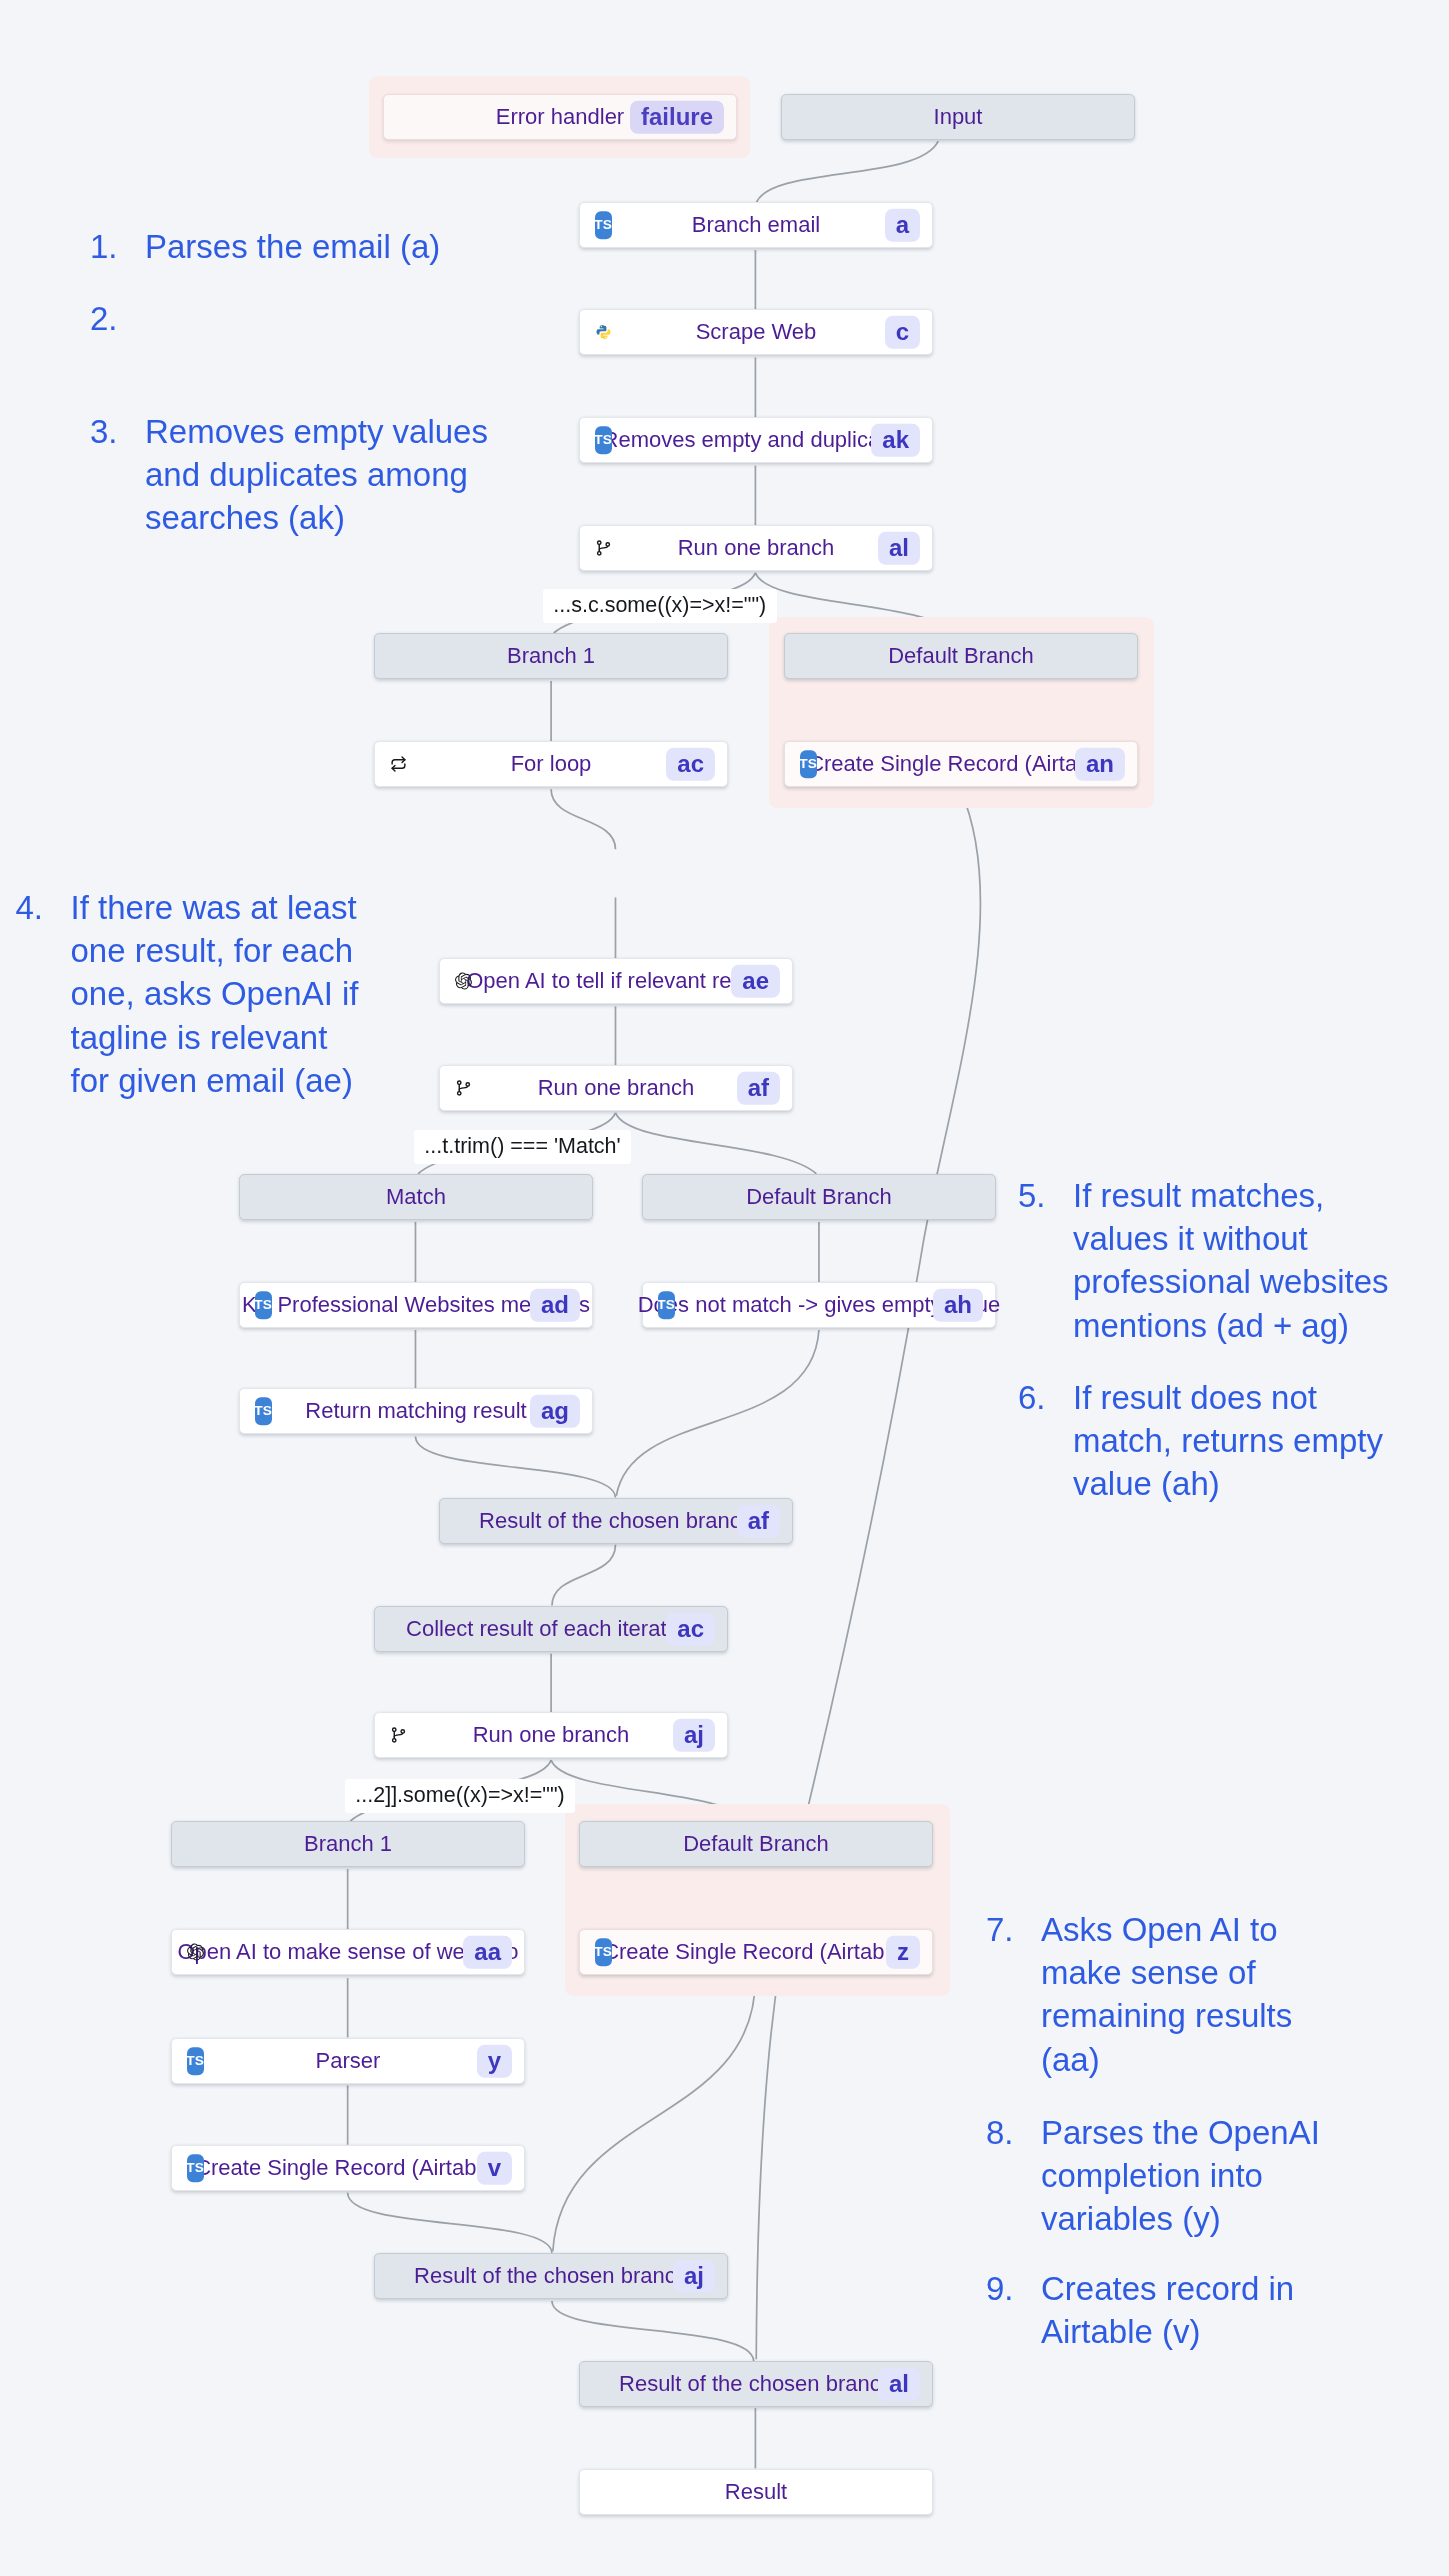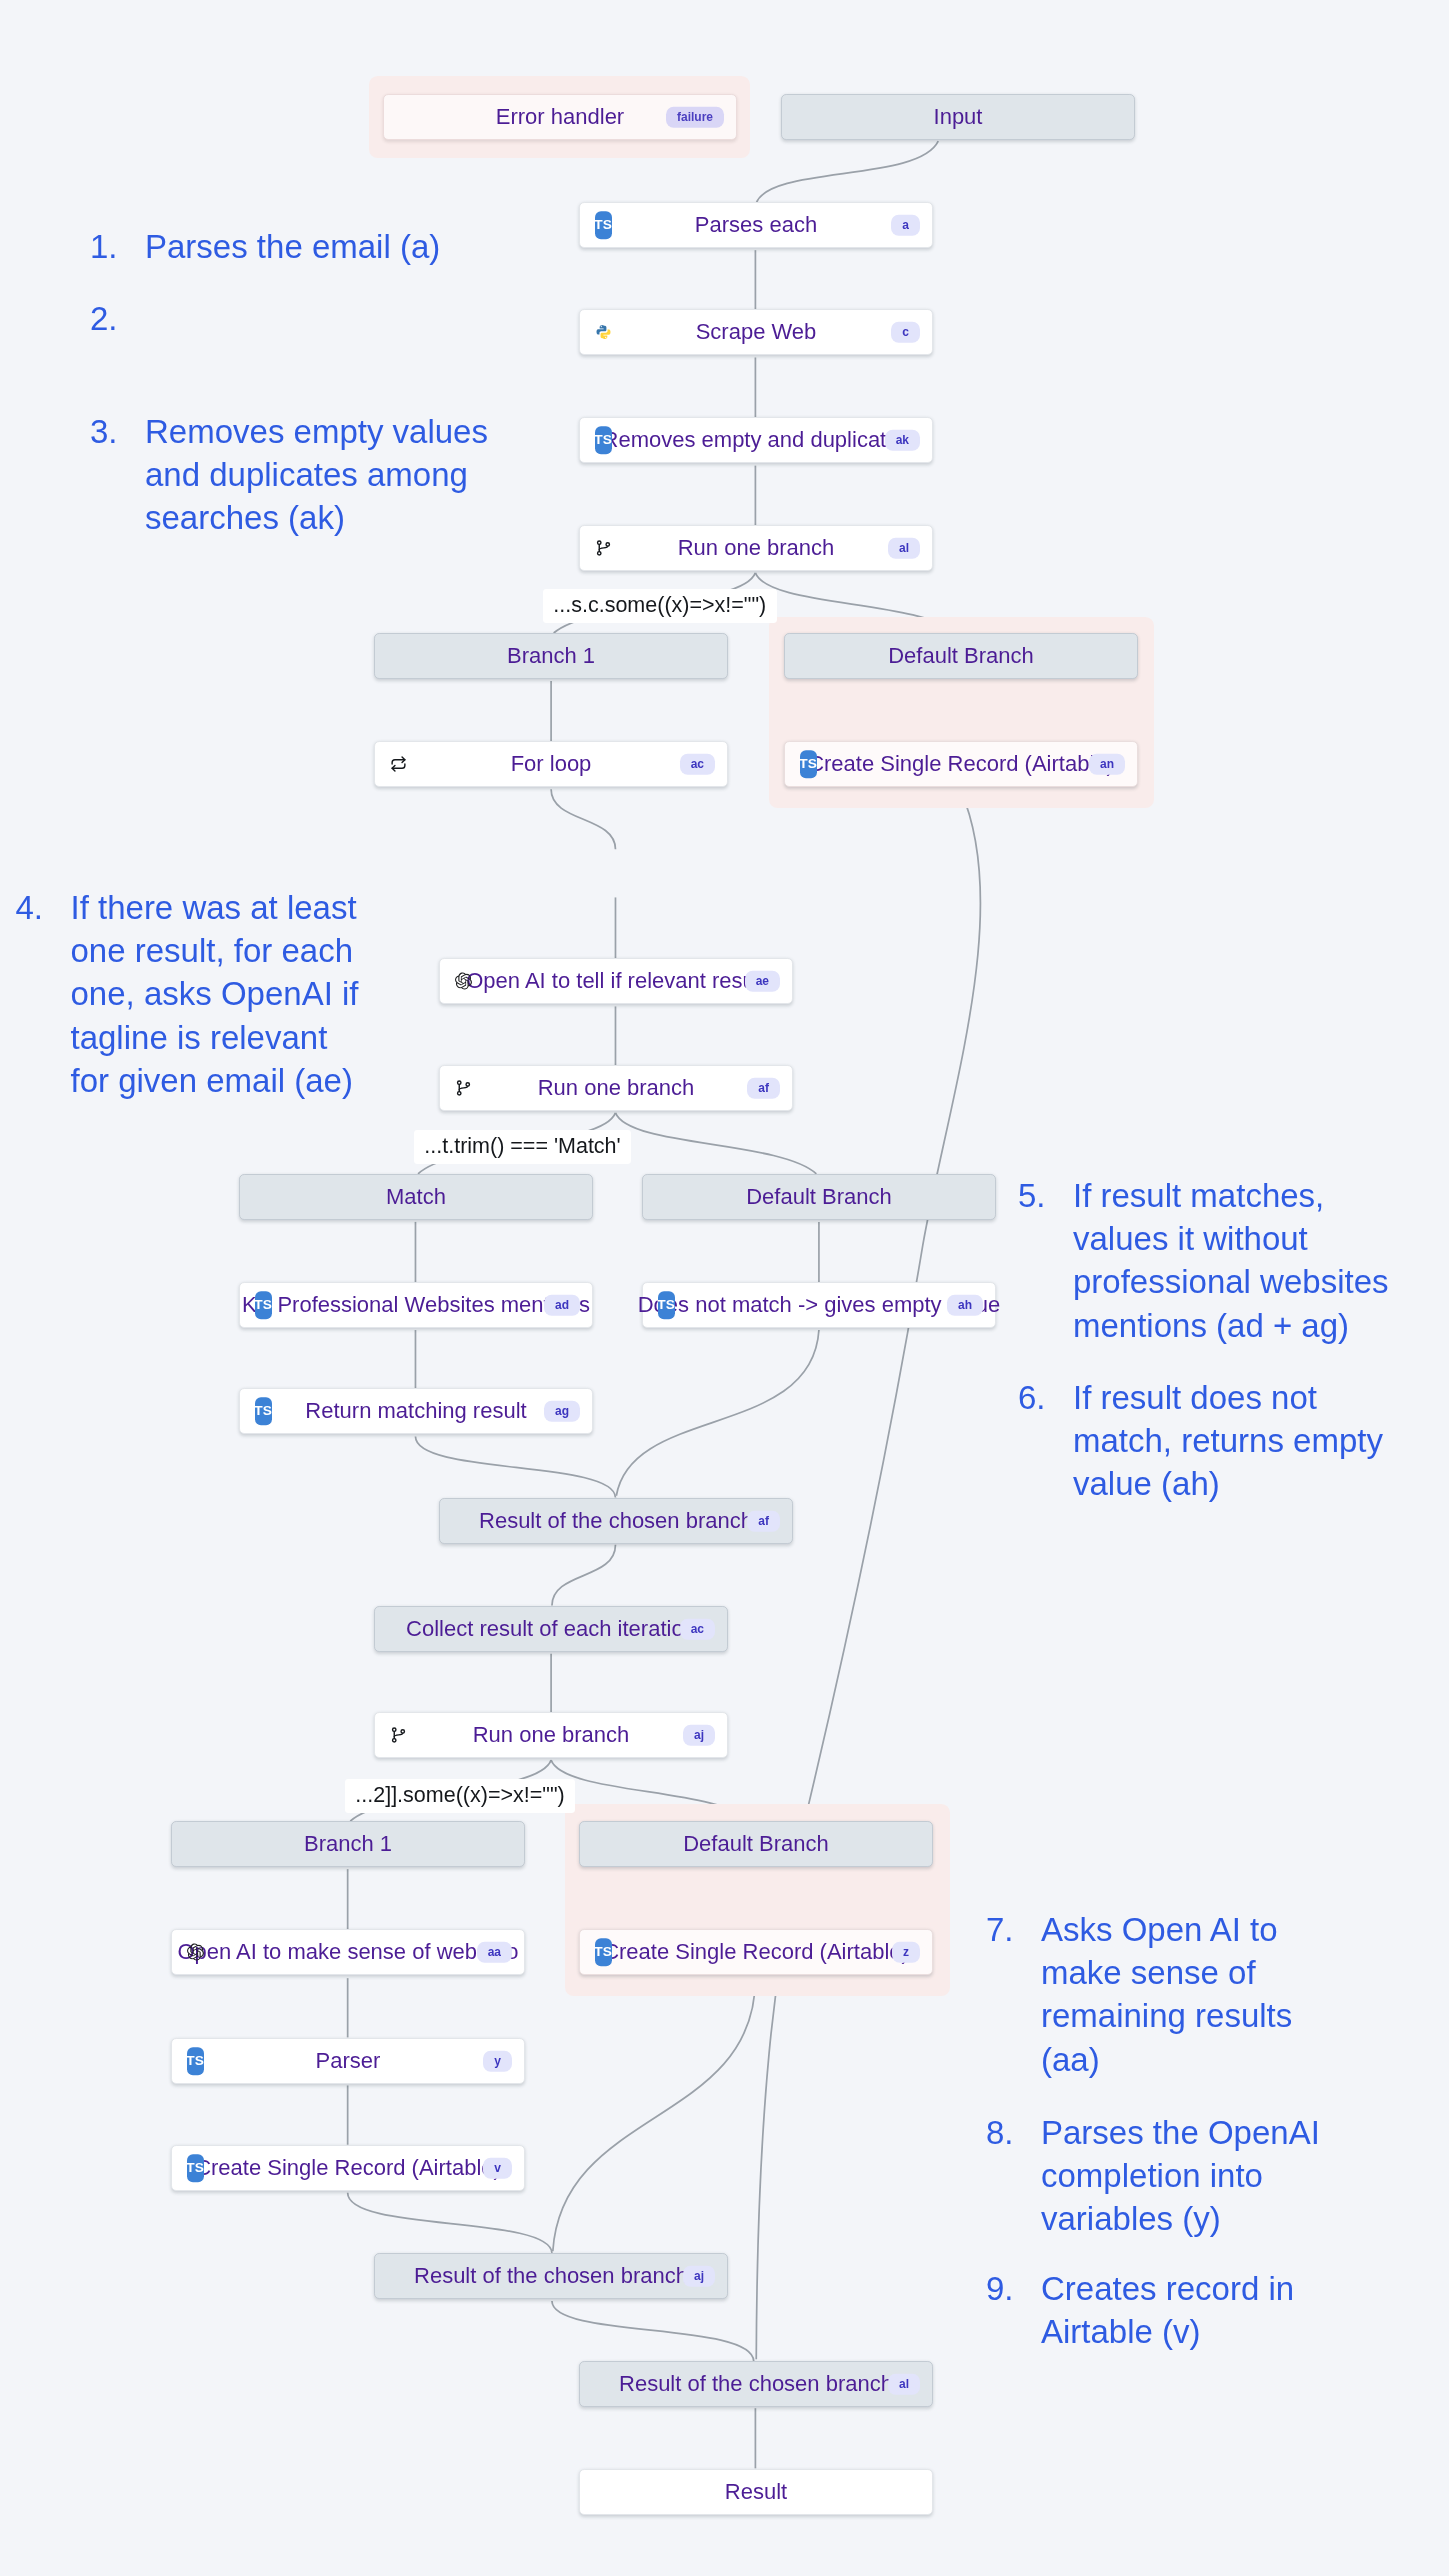--- a/index.html
+++ b/index.html
@@ -26,21 +26,21 @@
     background:#dfe5ea;border:0.9px solid #c3cbd3;
     box-shadow:0 1.7px 3.4px rgba(30,42,56,.18);
   }
   .error-node{
     background:#fdf8f8;border:0.9px solid #ecdcdc;
     box-shadow:0 1.7px 3.4px rgba(60,40,40,.12);
   }
   .node .label{font-size:22px;font-weight:500;color:#4c1d95;white-space:nowrap;}
   .node .badge{
     position:absolute;right:12px;top:50%;transform:translateY(-50%);
-    background:#e2e4fb;color:#3d36bf;font-weight:700;font-size:12px;
+    background:#e2e4fb;color:#3d36bf;font-weight:700;font-size:24px;
     padding:4.3px 11px;border-radius:7.7px;line-height:1;
   }
   .node .badge.failure{background:#d9d6f6;color:#4b3fc0;}
   .node .icon{
     position:absolute;left:14.6px;top:50%;transform:translateY(-50%);
     width:17px;height:27.5px;display:flex;align-items:center;justify-content:center;
   }
   .icon.ts{
     background:#3c82d6;color:#ffffff;border-radius:6px;
     font-weight:700;font-size:13.7px;letter-spacing:0;
@@ -103,21 +103,21 @@
   <div class="node error-node" style="left:383px;top:94px">
     <span class="label">Error handler</span>
     <span class="badge failure">failure</span>
   </div>
   <div class="node header" style="left:781px;top:94px">
     <span class="label">Input</span>
   </div>
 
   <div class="node action" style="left:579px;top:202px">
     <span class="icon ts">TS</span>
-    <span class="label">Parses each</span>
+    <span class="label">Branch email</span>
     <span class="badge">a</span>
   </div>
 
   <div class="node action" style="left:579px;top:309px">
     <span class="icon">
       <svg viewBox="0 0 24 24">
         <path fill="#3776ab" d="M11.9 2c-1.6 0-2.9.3-3.9.8-1.1.6-1.4 1.5-1.4 2.5v1.9h5.5v.9H4.9c-1.1 0-2.1.6-2.5 1.9-.4 1.4-.4 2.3 0 3.8.4 1.2 1.2 1.9 2.3 1.9h1.6v-2.3c0-1.3 1.1-2.4 2.4-2.4h5.4c1.1 0 2-.9 2-2V5.3c0-1.1-.9-1.9-2-2.1-.7-.1-1.5-.2-2.2-.2zm-3 1.5c.5 0 .9.4.9.9s-.4.9-.9.9-.9-.4-.9-.9.4-.9.9-.9z"></path>
         <path fill="#ffd43b" d="M12.1 22c1.6 0 2.9-.3 3.9-.8 1.1-.6 1.4-1.5 1.4-2.5v-1.9h-5.5v-.9h7.2c1.1 0 2.1-.6 2.5-1.9.4-1.4.4-2.3 0-3.8-.4-1.2-1.2-1.9-2.3-1.9h-1.6v2.3c0 1.3-1.1 2.4-2.4 2.4H9.9c-1.1 0-2 .9-2 2v3.7c0 1.1.9 1.9 2 2.1.7.1 1.5.2 2.2.2zm3-1.5c-.5 0-.9-.4-.9-.9s.4-.9.9-.9.9.4.9.9-.4.9-.9.9z"></path>
       </svg>
     </span>

